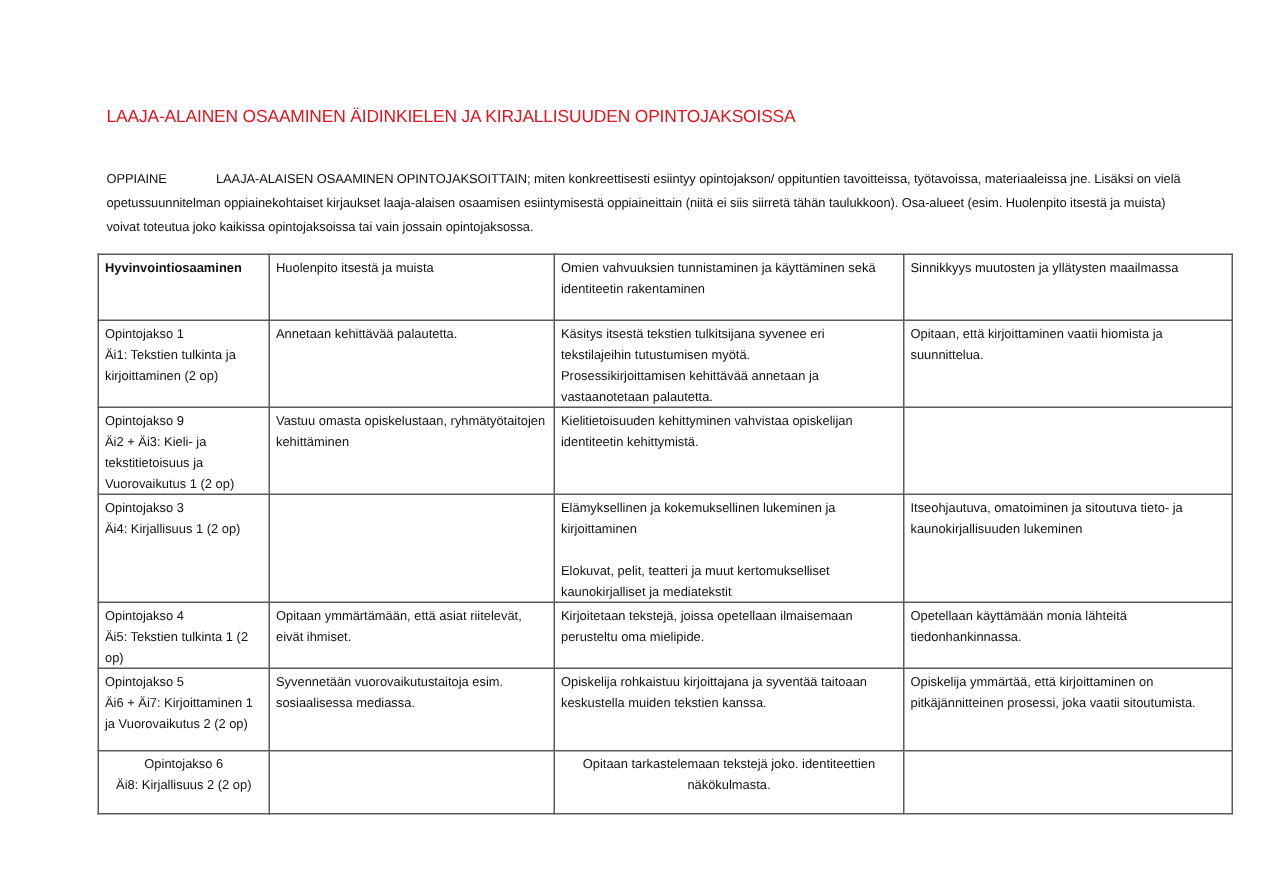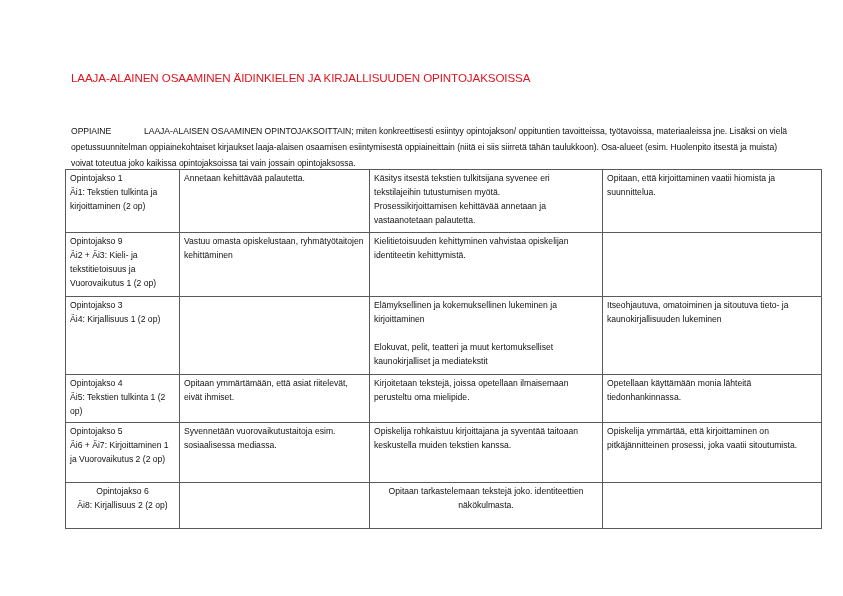--- a/index.html
+++ b/index.html
@@ -5,21 +5,21 @@
   html, body { margin:0; padding:0; }
   body {
     width:843px; height:596px; background:#ffffff; position:relative; overflow:hidden;
     font-family:"Liberation Sans", "DejaVu Sans", sans-serif; color:#111;
   }
   .title {
     position:absolute; left:71px; top:71px; font-size:11.6px; color:#e0141e; letter-spacing:-0.1px;
     white-space:nowrap;
   }
   .intro {
-    position:absolute; left:71px; top:123px; width:720px; font-size:8.6px; line-height:16.2px; color:#111;
+    position:absolute; left:71px; top:111px; width:720px; font-size:8.6px; line-height:16.2px; color:#111;
     letter-spacing:-0.05px;
   }
   .intro .lead { display:inline-block; width:73px; }
   table.grid {
     position:absolute; left:65px; top:169px; width:756px; height:360px;
     border-collapse:collapse; table-layout:fixed; font-size:8.6px; line-height:14px;
   }
   table.grid td {
     border:1.6px solid #5a5a5a; vertical-align:top; padding:1px 4px 0 4px; color:#111;
   }
@@ -40,20 +40,26 @@
 </div>
 
 <table class="grid">
   <colgroup>
       <col class="c1">
       <col class="c2">
       <col class="c3">
       <col class="c4">
     </colgroup>
   <tbody id="tbody">
+    <tr class="r0">
+      <td class="bold">Hyvinvointiosaaminen</td>
+      <td>Huolenpito itsestä ja muista</td>
+      <td>Omien vahvuuksien tunnistaminen ja käyttäminen sekä identiteetin rakentaminen</td>
+      <td>Sinnikkyys muutosten ja yllätysten maailmassa</td>
+    </tr>
   <tr class="r1">
         <td>
           <span class="line">Opintojakso 1</span>
           <span class="line">Äi1: Tekstien tulkinta ja kirjoittaminen (2 op)</span>
         </td>
         <td>
           <span class="line">Annetaan kehittävää palautetta.</span>
         </td>
         <td>
           <span class="line">Käsitys itsestä tekstien tulkitsijana syvenee eri tekstilajeihin tutustumisen myötä.</span>

